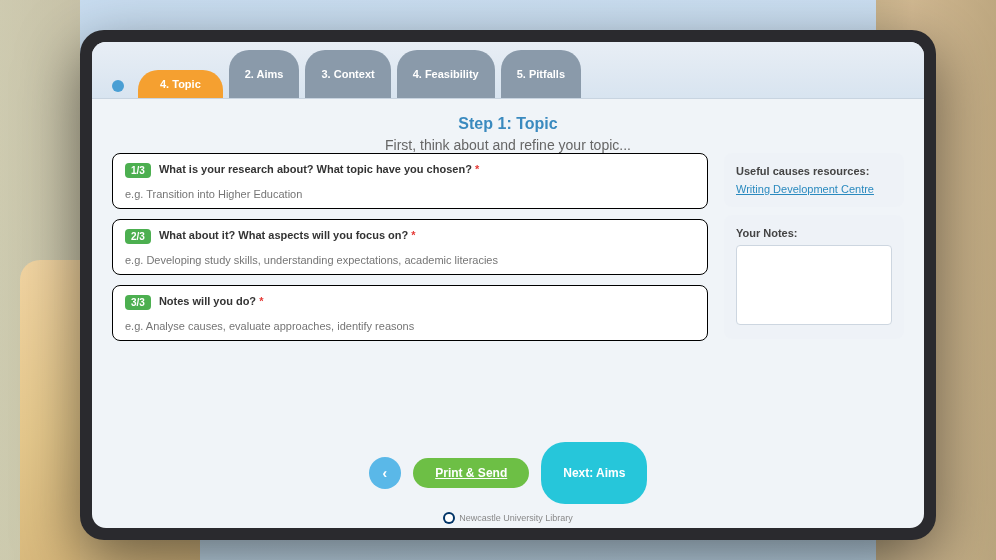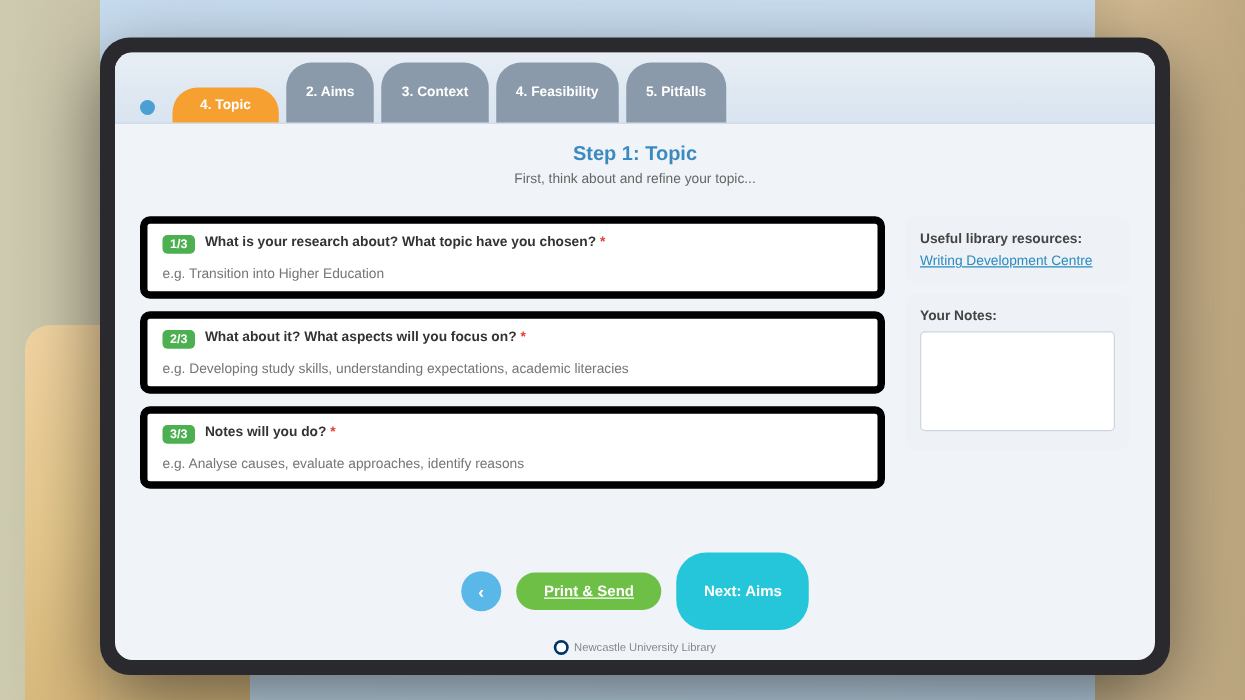--- a/index.html
+++ b/index.html
@@ -139,42 +139,42 @@
     .step-title {
       text-align: center;
       font-size: 16px;
       font-weight: 700;
       color: #3a8abf;
       margin-bottom: 4px;
     }
 
     .step-subtitle {
       text-align: center;
-      font-size: 11px;
+      font-size: 14px;
       color: #666;
-      margin-bottom: 24px;
+      margin-bottom: 0;
     }
 
     .main-columns {
       display: flex;
       gap: 16px;
       flex: 1;
     }
 
     .questions-column {
       flex: 1;
       display: flex;
       flex-direction: column;
       gap: 10px;
     }
 
     .question-block {
       background: white;
       border-radius: 8px;
-      border: 6px solid #000000;
+      border: 1px solid #000000;
       overflow: hidden;
     }
 
     .question-header {
       display: flex;
       align-items: flex-start;
       padding: 8px 12px 4px;
       gap: 8px;
     }
 
@@ -379,21 +379,21 @@
                 <span>Notes will you do?</span><span class="required-star"> *</span>
               </span>
             </div>
             <input class="question-input" type="text" placeholder="e.g. Analyse causes, evaluate approaches, identify reasons" style="">
           </div>
 
         </div>
 
         <div class="sidebar-panel">
           <div class="sidebar-box">
-            <div class="sidebar-label">Useful library resources:</div>
+            <div class="sidebar-label">Useful causes resources:</div>
             <a class="sidebar-link">Writing Development Centre</a>
           </div>
           <div class="sidebar-box">
             <div class="sidebar-label">Your Notes:</div>
             <textarea class="notes-area" style=""></textarea>
           </div>
         </div>
 
       </div>
 

